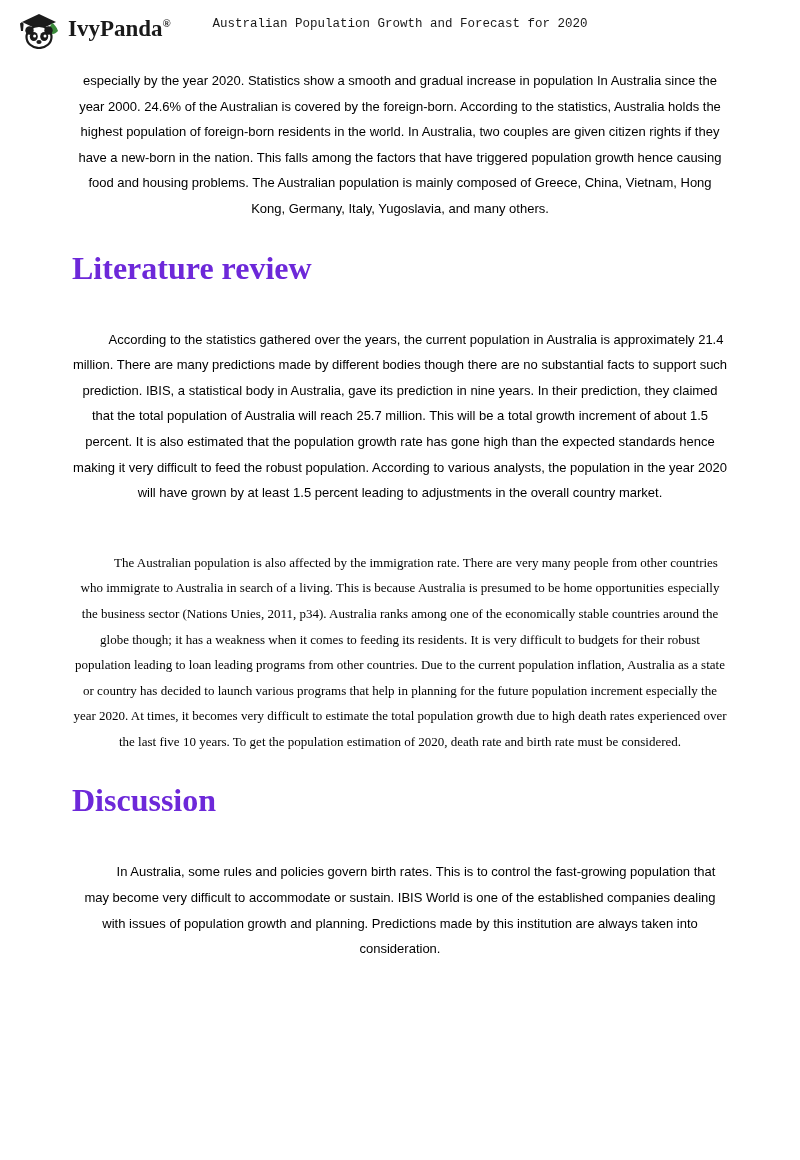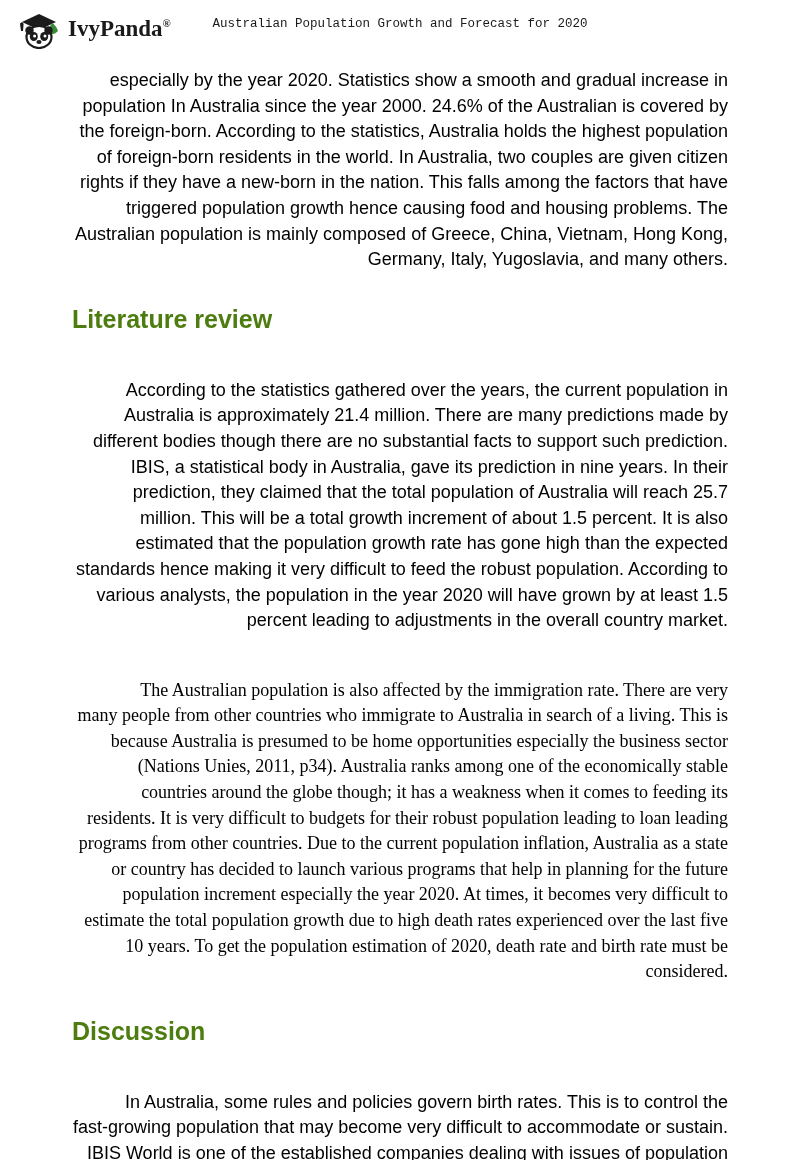--- a/index.html
+++ b/index.html
@@ -78,40 +78,40 @@
   
   .content {
     position: absolute;
     top: 68px;
     left: 72px;
     width: 656px;
   }
 
   p.para {
     margin: 0 0 0 0;
-    font-size: 18px;
+    font-size: 13px;
     line-height: 25.6px;
     color: #000000;
-    text-align: right;
+    text-align: center;
   }
 
   p.indent {
     text-indent: 32px;
     margin-top: 44px;
   }
 
   .gap-para { margin-top: 17px; font-family: Liberation Serif, serif; }
 
   h2.heading {
-    font-size: 25px;
+    font-size: 32px;
     line-height: 30px;
     font-weight: bold;
     margin: 31px 0 18px 0;
-    color: #4d7c0f;
-    font-family: Liberation Sans, sans-serif;
+    color: #6d28d9;
+    font-family: Liberation Serif, serif;
   }
 
   
   .footer {
     position: absolute;
     left: 0;
     width: 800px;
     bottom: 22px;
     text-align: center;
     font-size: 11.5px;

